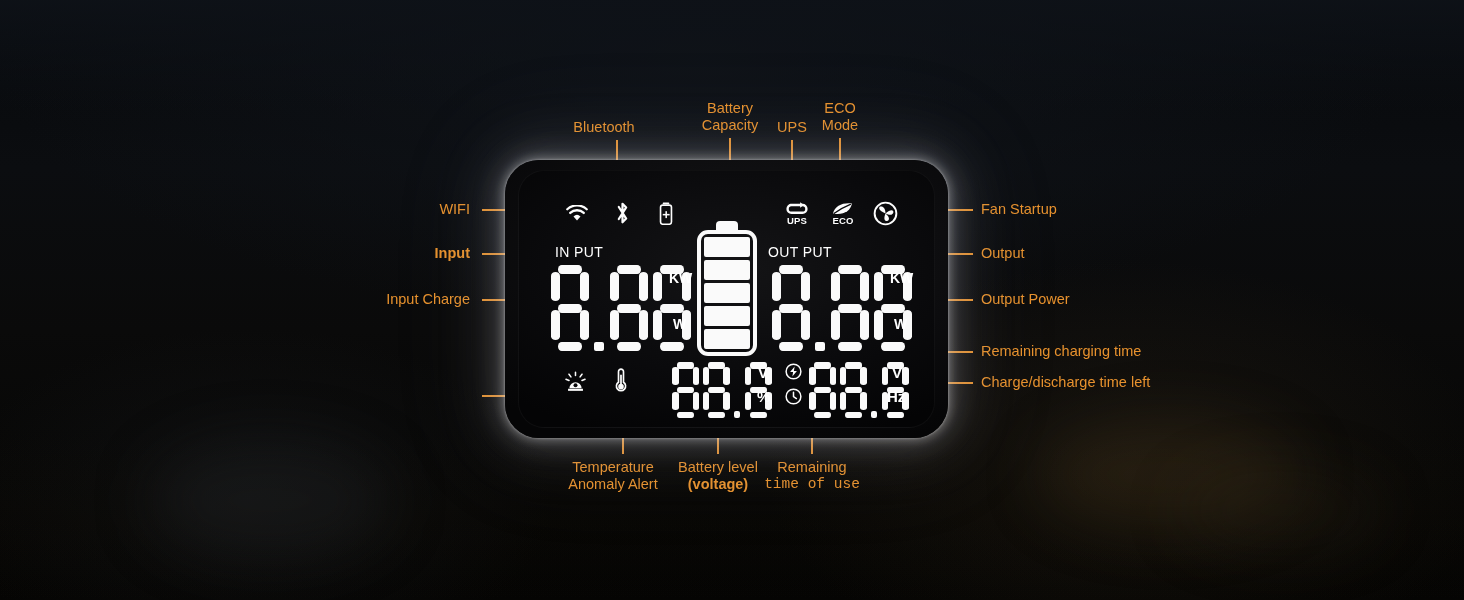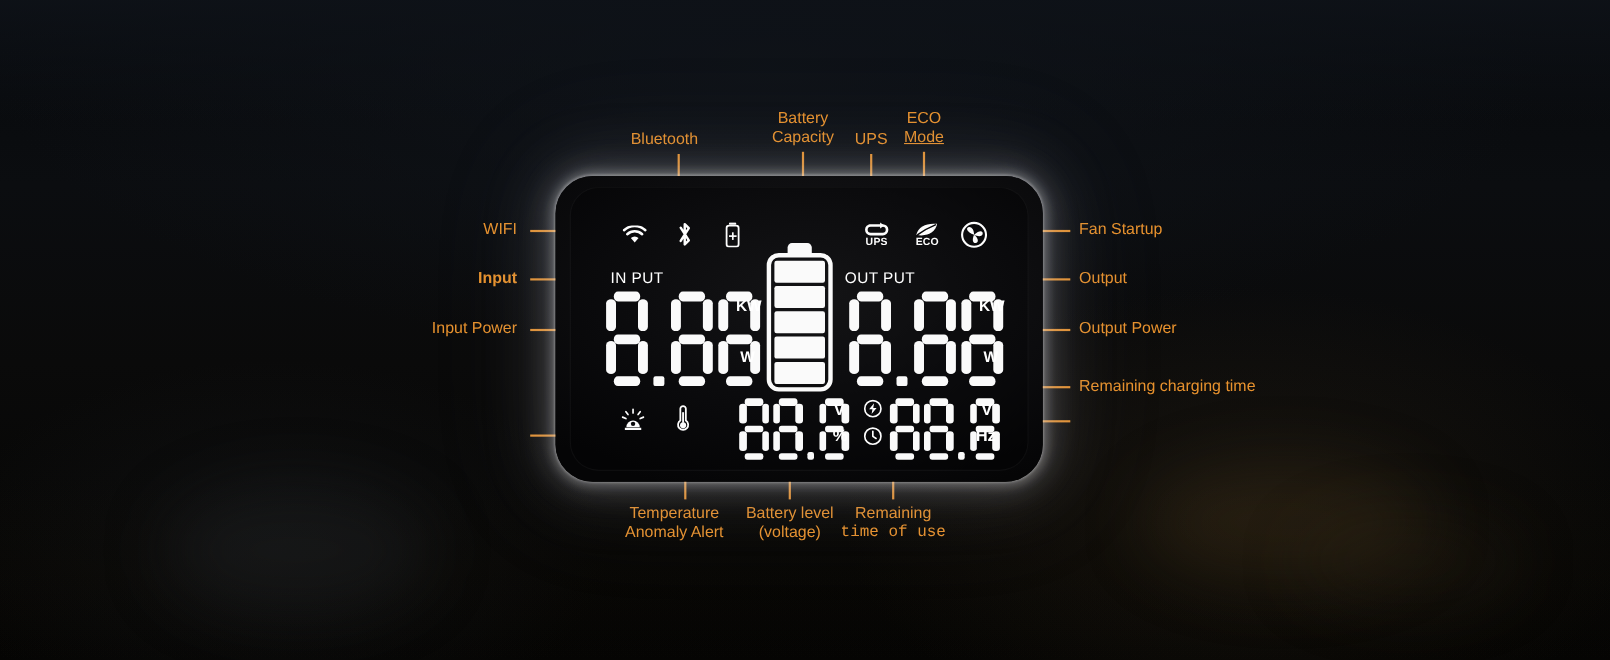--- a/index.html
+++ b/index.html
@@ -77,59 +77,60 @@
   <div class="bsmudge" style="left:1040px;top:420px;width:260px;height:110px;background:rgba(70,54,26,.30);"></div>
   <div class="bsmudge" style="left:150px;top:440px;width:240px;height:120px;background:rgba(34,36,40,.35);"></div>
   <div class="bsmudge" style="left:1180px;top:470px;width:200px;height:80px;background:rgba(50,42,22,.22);"></div>
 
   <div class="lbl r" style="left:380px;top:201px;width:90px;">WIFI</div>
   <div class="ln h" style="left:482px;top:209px;width:78px;"></div>
 
   <div class="lbl r" style="left:380px;top:245px;width:90px;font-weight:bold;">Input</div>
   <div class="ln h" style="left:482px;top:253px;width:72px;"></div>
 
-  <div class="lbl r" style="left:330px;top:291px;width:140px;">Input Power</div>
+  <div class="lbl r" style="left:330px;top:291px;width:140px;">Input Charge</div>
   <div class="ln h" style="left:482px;top:299px;width:72px;"></div>
 
   <div class="ln h" style="left:482px;top:395px;width:82px;"></div>
 
   <div class="lbl c" style="left:534px;top:119px;width:140px;">Bluetooth</div>
   <div class="ln v" style="left:616px;top:140px;height:65px;"></div>
 
   <div class="lbl c" style="left:660px;top:100px;width:140px;">Battery</div>
   <div class="lbl c" style="left:660px;top:117px;width:140px;text-align:center;">Capacity</div>
   <div class="ln v" style="left:729px;top:138px;height:84px;"></div>
 
   <div class="lbl c" style="left:752px;top:119px;width:80px;">UPS</div>
   <div class="ln v" style="left:791px;top:140px;height:62px;"></div>
 
   <div class="lbl c" style="left:800px;top:100px;width:80px;">ECO</div>
-  <div class="lbl c" style="left:800px;top:117px;width:80px;text-decoration:underline;">Mode</div>
+  <div class="lbl c" style="left:800px;top:117px;width:80px;">Mode</div>
   <div class="ln v" style="left:839px;top:138px;height:64px;"></div>
 
   <div class="lbl" style="left:981px;top:201px;width:160px;">Fan Startup</div>
   <div class="ln h" style="left:895px;top:209px;width:78px;"></div>
 
   <div class="lbl" style="left:981px;top:245px;width:160px;">Output</div>
   <div class="ln h" style="left:873px;top:253px;width:100px;"></div>
 
   <div class="lbl" style="left:981px;top:291px;width:180px;">Output Power</div>
   <div class="ln h" style="left:873px;top:299px;width:100px;"></div>
 
   <div class="lbl" style="left:981px;top:343px;width:220px;">Remaining charging time</div>
   <div class="ln h" style="left:889px;top:351px;width:84px;"></div>
 
+  <div class="lbl" style="left:981px;top:374px;width:240px;">Charge/discharge time left</div>
   <div class="ln h" style="left:889px;top:382px;width:84px;"></div>
 
   <div class="lbl c" style="left:543px;top:459px;width:140px;">Temperature</div>
   <div class="lbl c" style="left:543px;top:476px;width:140px;">Anomaly Alert</div>
   <div class="ln v" style="left:622px;top:402px;height:52px;"></div>
 
   <div class="lbl c" style="left:648px;top:459px;width:140px;">Battery level</div>
-  <div class="lbl c" style="left:648px;top:476px;width:140px;">(voltage)</div>
+  <div class="lbl c" style="left:648px;top:476px;width:140px;font-weight:bold;">(voltage)</div>
   <div class="ln v" style="left:717px;top:406px;height:48px;"></div>
 
   <div class="lbl c" style="left:742px;top:459px;width:140px;">Remaining</div>
   <div class="lbl c" style="left:742px;top:476px;width:140px;font-family:Liberation Mono, monospace;">time of use</div>
   <div class="ln v" style="left:811px;top:402px;height:52px;"></div>
 
   <div id="panel">
     <div id="panel-inner"></div>
 
     <div id="icon-row">

